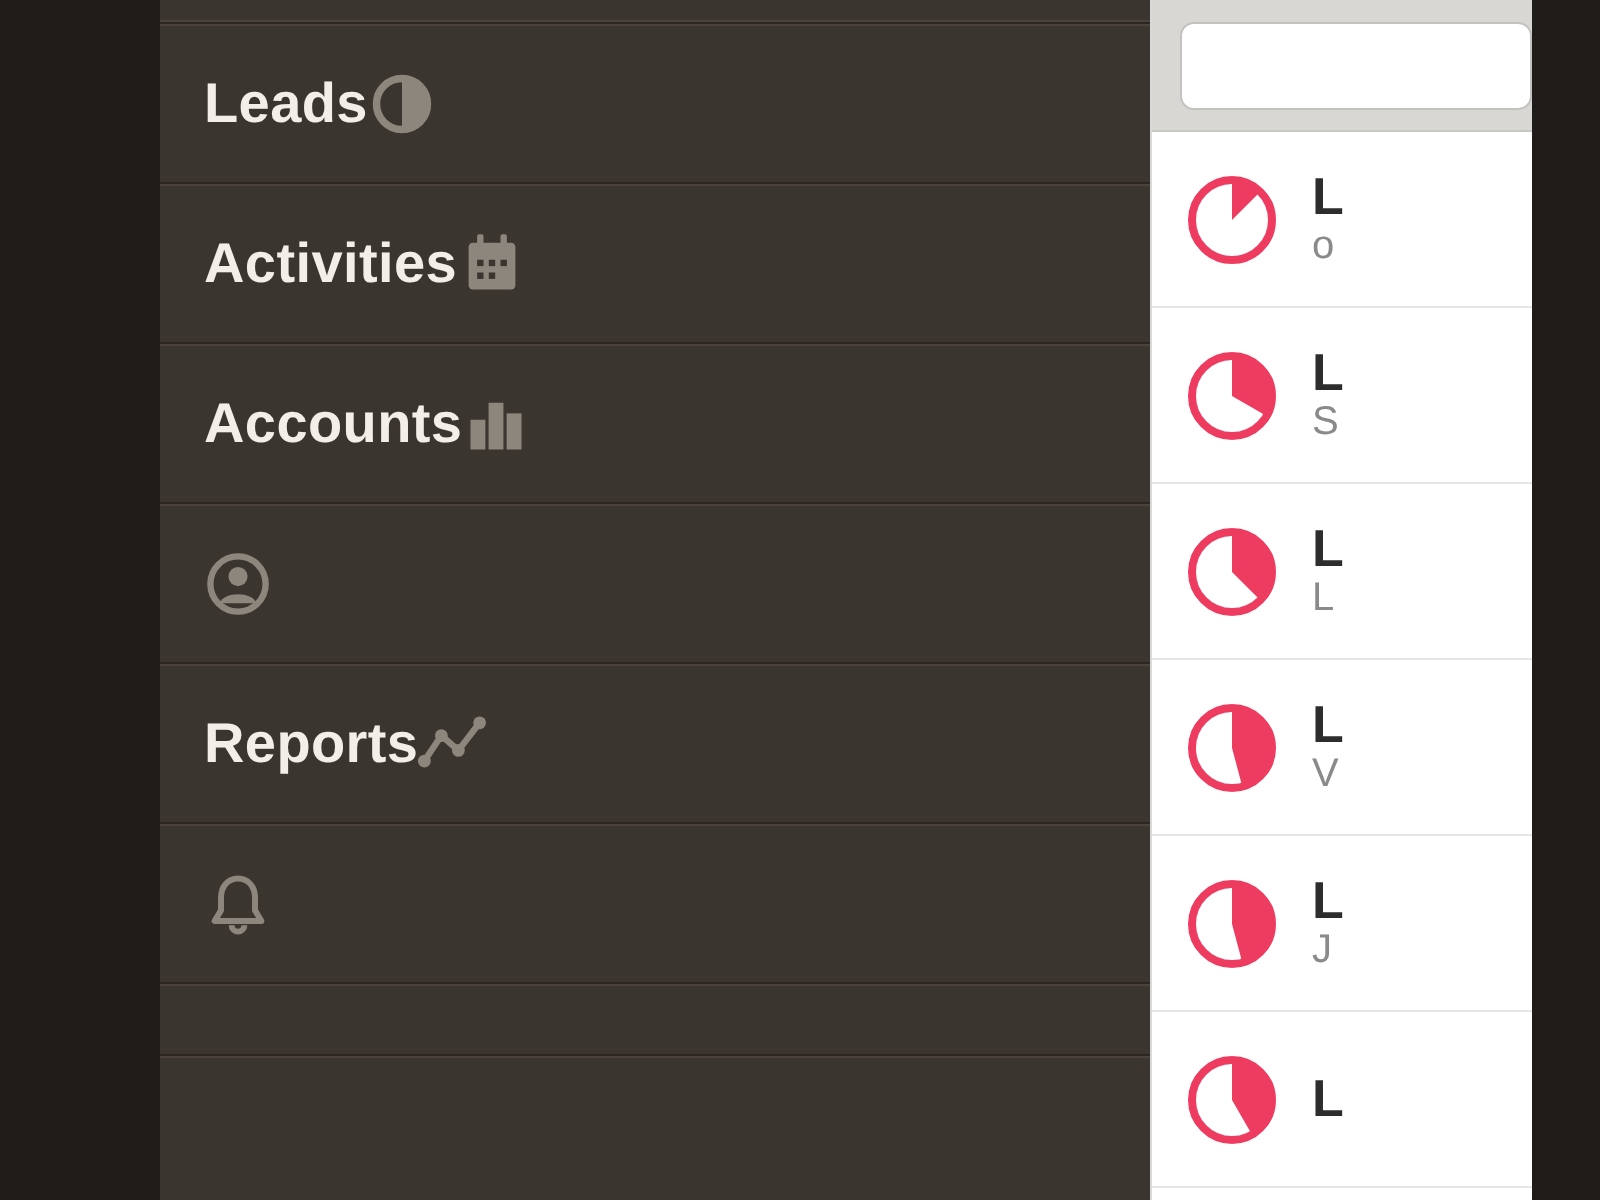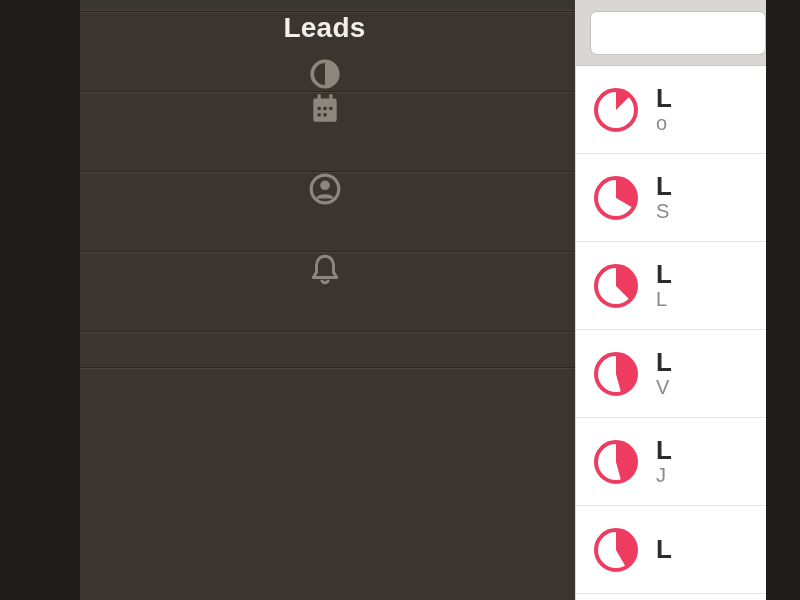--- a/index.html
+++ b/index.html
@@ -16,26 +16,24 @@
   .sidebar-spacer-top {
     height: 12px;
     background: #3b3530;
     border-bottom: 1px solid #2b2622;
     box-shadow: inset 0 -1px 0 #4a423b;
   }
   .sidebar-item {
     height: 80px;
     display: flex;
     align-items: center;
-    justify-content: space-between;
     padding: 0 28px 0 22px;
     border-bottom: 1px solid #2b2622;
     box-shadow: inset 0 1px 0 #4a423b;
     cursor: pointer;
-    flex-direction: column;
   }
   .sidebar-item .label {
     color: #f2eee8;
     font-weight: 700;
     font-size: 28px;
     letter-spacing: 0.2px;
   }
   .sidebar-item .icon {
     width: 34px; height: 34px;
     color: #8d867d;
@@ -117,45 +115,68 @@
     <span class="label">Leads</span>
     <span class="icon">
       <svg viewBox="0 0 32 32">
           <circle cx="16" cy="16" r="12" fill="none" stroke="currentColor" stroke-width="3.5"></circle>
           <path d="M16 4 A12 12 0 0 1 16 28 Z" fill="currentColor"></path>
         </svg>
     </span>
   </div>
 
   <div class="sidebar-item">
+    <span class="label">Activities</span>
     <span class="icon">
       <svg viewBox="0 0 32 32">
           <rect x="5" y="6" width="22" height="22" rx="2" fill="currentColor"></rect>
           <rect x="9" y="2" width="3" height="6" rx="1" fill="currentColor"></rect>
           <rect x="20" y="2" width="3" height="6" rx="1" fill="currentColor"></rect>
           <rect x="9" y="14" width="3" height="3" fill="#3b3530"></rect>
           <rect x="14.5" y="14" width="3" height="3" fill="#3b3530"></rect>
           <rect x="20" y="14" width="3" height="3" fill="#3b3530"></rect>
           <rect x="9" y="20" width="3" height="3" fill="#3b3530"></rect>
           <rect x="14.5" y="20" width="3" height="3" fill="#3b3530"></rect>
         </svg>
     </span>
   </div>
 
+  <div class="sidebar-item">
+    <span class="label">Accounts</span>
+    <span class="icon">
+      <svg viewBox="0 0 32 32">
+          <rect x="4" y="14" width="7" height="14" fill="currentColor"></rect>
+          <rect x="12.5" y="6" width="7" height="22" fill="currentColor"></rect>
+          <rect x="21" y="11" width="7" height="17" fill="currentColor"></rect>
+        </svg>
+    </span>
+  </div>
 
   <div class="sidebar-item">
     <span class="icon">
       <svg viewBox="0 0 32 32">
           <circle cx="16" cy="16" r="13" fill="none" stroke="currentColor" stroke-width="3"></circle>
           <circle cx="16" cy="12.5" r="4.5" fill="currentColor"></circle>
           <path d="M7.5 25 C9 19.5 23 19.5 24.5 25" fill="currentColor"></path>
         </svg>
     </span>
   </div>
 
+  <div class="sidebar-item">
+    <span class="label">Reports</span>
+    <span class="icon">
+      <svg viewBox="0 0 32 32">
+          <polyline points="3,24 11,12 19,19 29,6" fill="none" stroke="currentColor" stroke-width="3" stroke-linecap="round" stroke-linejoin="round"></polyline>
+          <circle cx="3" cy="24" r="3" fill="currentColor"></circle>
+          <circle cx="11" cy="12" r="3" fill="currentColor"></circle>
+          <circle cx="19" cy="19" r="3" fill="currentColor"></circle>
+          <circle cx="29" cy="6" r="3" fill="currentColor"></circle>
+        </svg>
+    </span>
+  </div>
 
   <div class="sidebar-item">
     <span class="icon">
       <svg viewBox="0 0 32 32">
           <path d="M16 4 C11 4 8 8 8 13 L8 19 L5 24 L27 24 L24 19 L24 13 C24 8 21 4 16 4 Z" fill="none" stroke="currentColor" stroke-width="2.8" stroke-linejoin="round"></path>
           <path d="M13 26 a3 3 0 0 0 6 0" fill="none" stroke="currentColor" stroke-width="2.8"></path>
         </svg>
     </span>
   </div>
 

